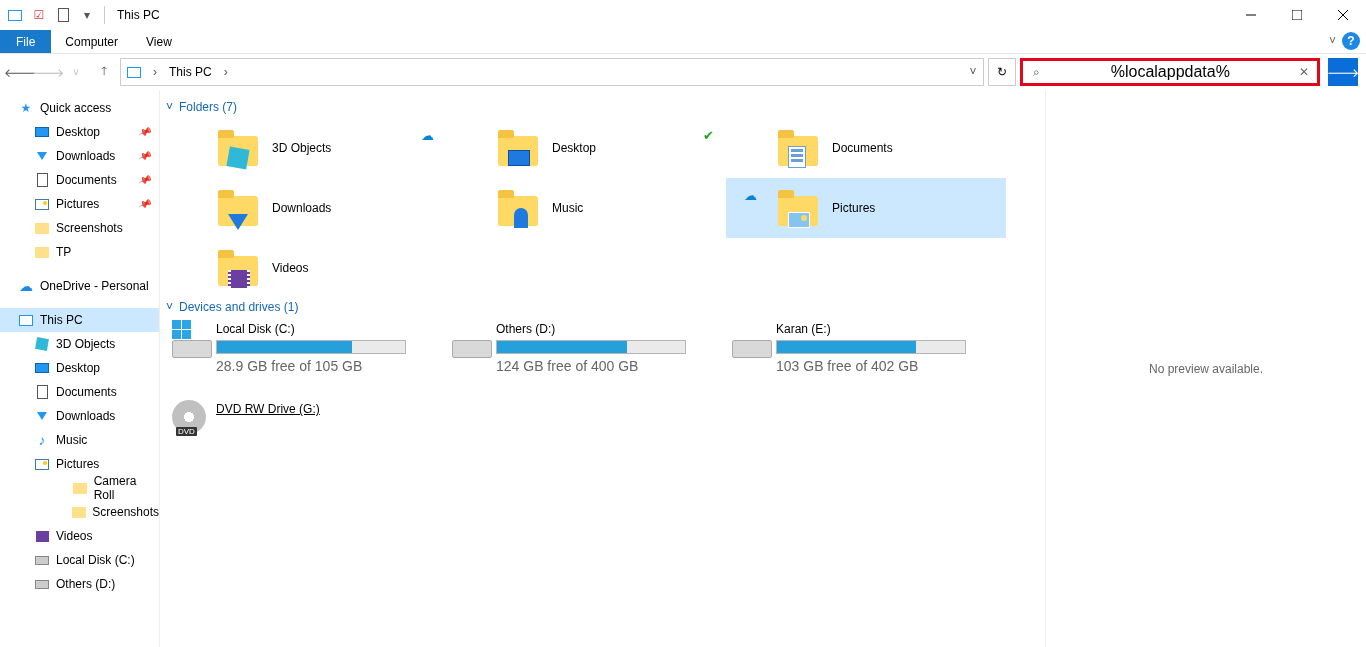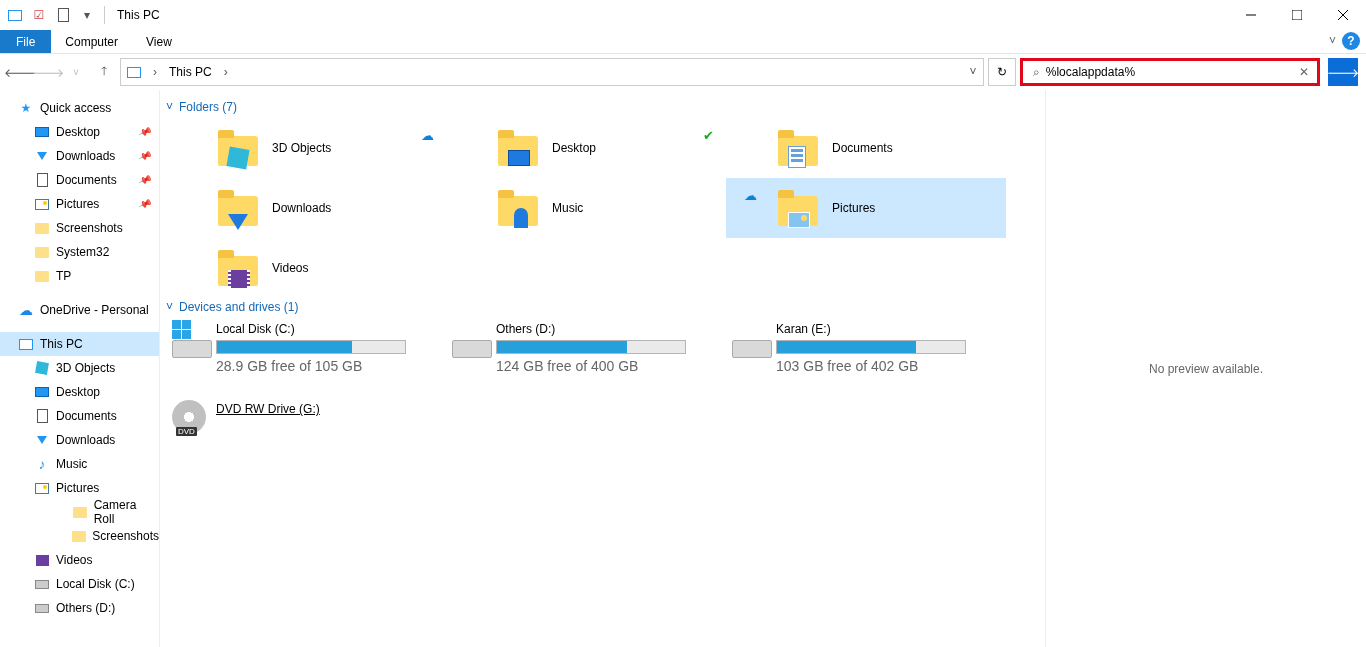--- a/index.html
+++ b/index.html
@@ -20,21 +20,21 @@
 .navarrow { width:24px; height:24px; display:flex; align-items:center; justify-content:center; color:#555; }
 .navarrow.disabled { color:#bbb; }
 .addrbar { flex:1; height:28px; border:1px solid #ccc; display:flex; align-items:center; padding:0 4px; gap:6px; }
 .addrbar .ic { width:18px; height:18px; display:flex; align-items:center; justify-content:center; }
 .addrbar .seg { padding:0 2px; }
 .addrbar .chev { width:12px; text-align:center; color:#555; }
 .addrbar .sp { flex:1; }
 .addrbtn { width:28px; height:28px; border:1px solid #ccc; display:flex; align-items:center; justify-content:center; }
 .searchwrap { width:300px; height:28px; display:flex; align-items:center; border:3px solid #e1071a; padding:0 4px; }
 .searchwrap .mag { margin:0 6px; color:#666;}
-.searchwrap input { border:none; outline:none; flex:1; font-size:12px; }
+.searchwrap input { border:none; outline:none; flex:1; font-size:16px;text-align:center; }
 .searchwrap .clr { color:#666; padding:0 4px;}
 .gobtn { width:30px; height:28px; background:#0b6dd8; color:#fff; display:flex; align-items:center; justify-content:center; margin-left:4px;}
 .main { display:flex; height:calc(647px - 30px - 24px - 36px); }
 .sidebar { width:160px; border-right:1px solid #eee; padding:6px 0; overflow:hidden; }
 .sb-item { height:24px; display:flex; align-items:center; padding-left:18px; gap:6px; position:relative;}
 .sb-item.indent1 { padding-left:34px; }
 .sb-item.indent2 { padding-left:72px; }
 .sb-item .pin { position:absolute; right:8px; color:#777; font-size:10px; transform:rotate(20deg);}
 .sb-item.selected { background:#cce8ff; }
 .sb-ic { width:16px; height:16px; display:flex; align-items:center; justify-content:center; }
@@ -194,26 +194,20 @@
     <div class="sb-item indent1">
         <span class="sb-ic">
           <span class="ic-fold"></span>
         </span>
         <span>Screenshots</span>
       </div>
     <div class="sb-item indent1">
         <span class="sb-ic">
           <span class="ic-fold"></span>
         </span>
-        <span>System32</span>
-      </div>
-    <div class="sb-item indent1">
-        <span class="sb-ic">
-          <span class="ic-fold"></span>
-        </span>
         <span>TP</span>
       </div>
     <div class="sb-sep"></div>
     <div class="sb-item">
         <span class="sb-ic ic-cloud">☁</span>
         <span>OneDrive - Personal</span>
       </div>
     <div class="sb-sep"></div>
     <div class="sb-item selected">
         <span class="sb-ic">

